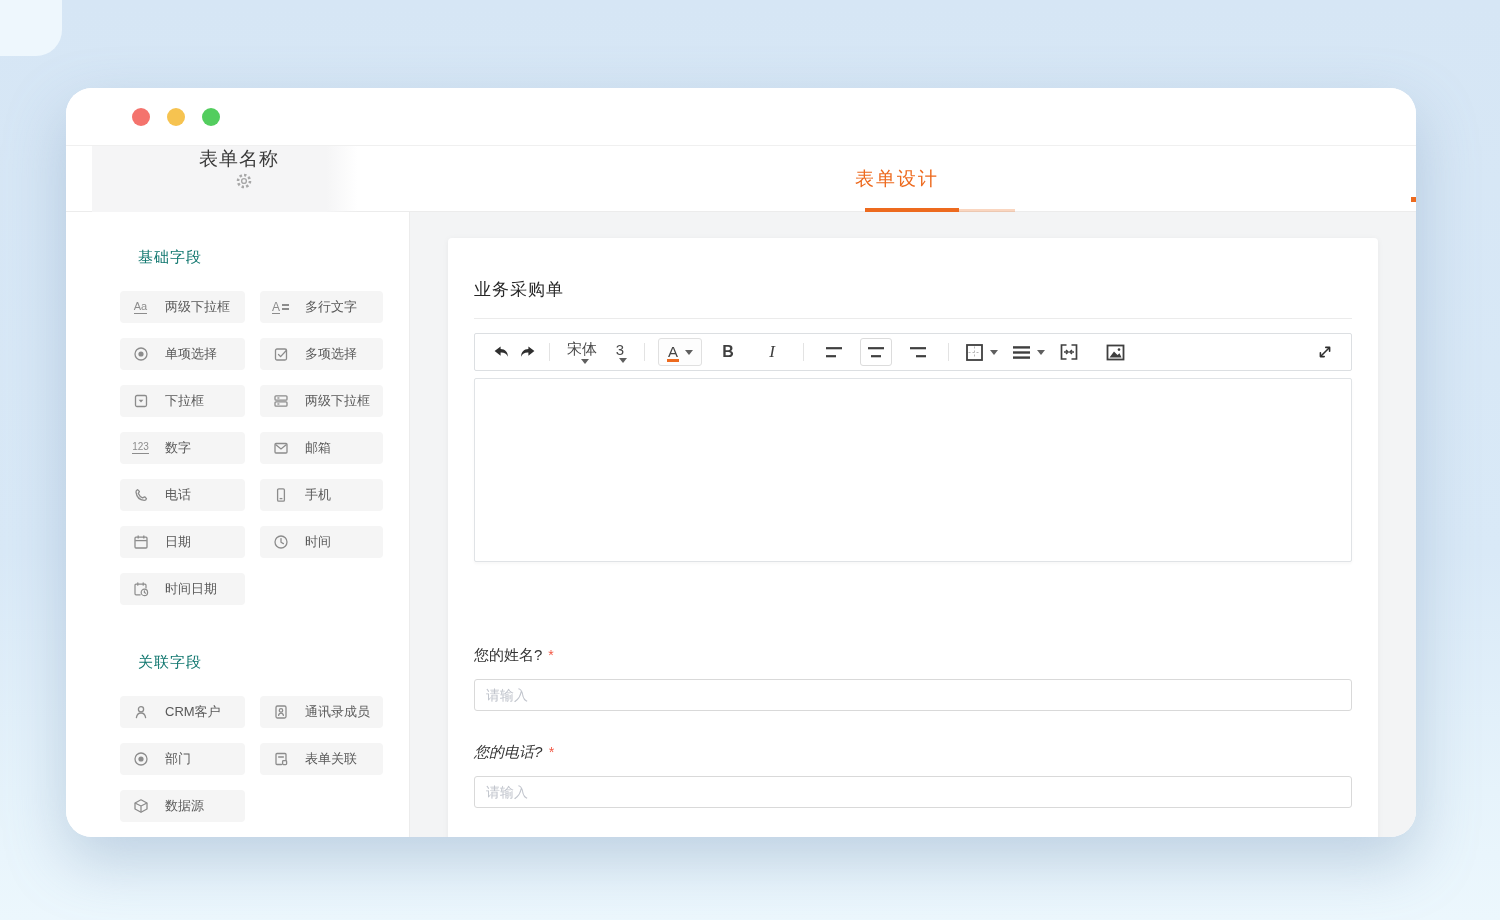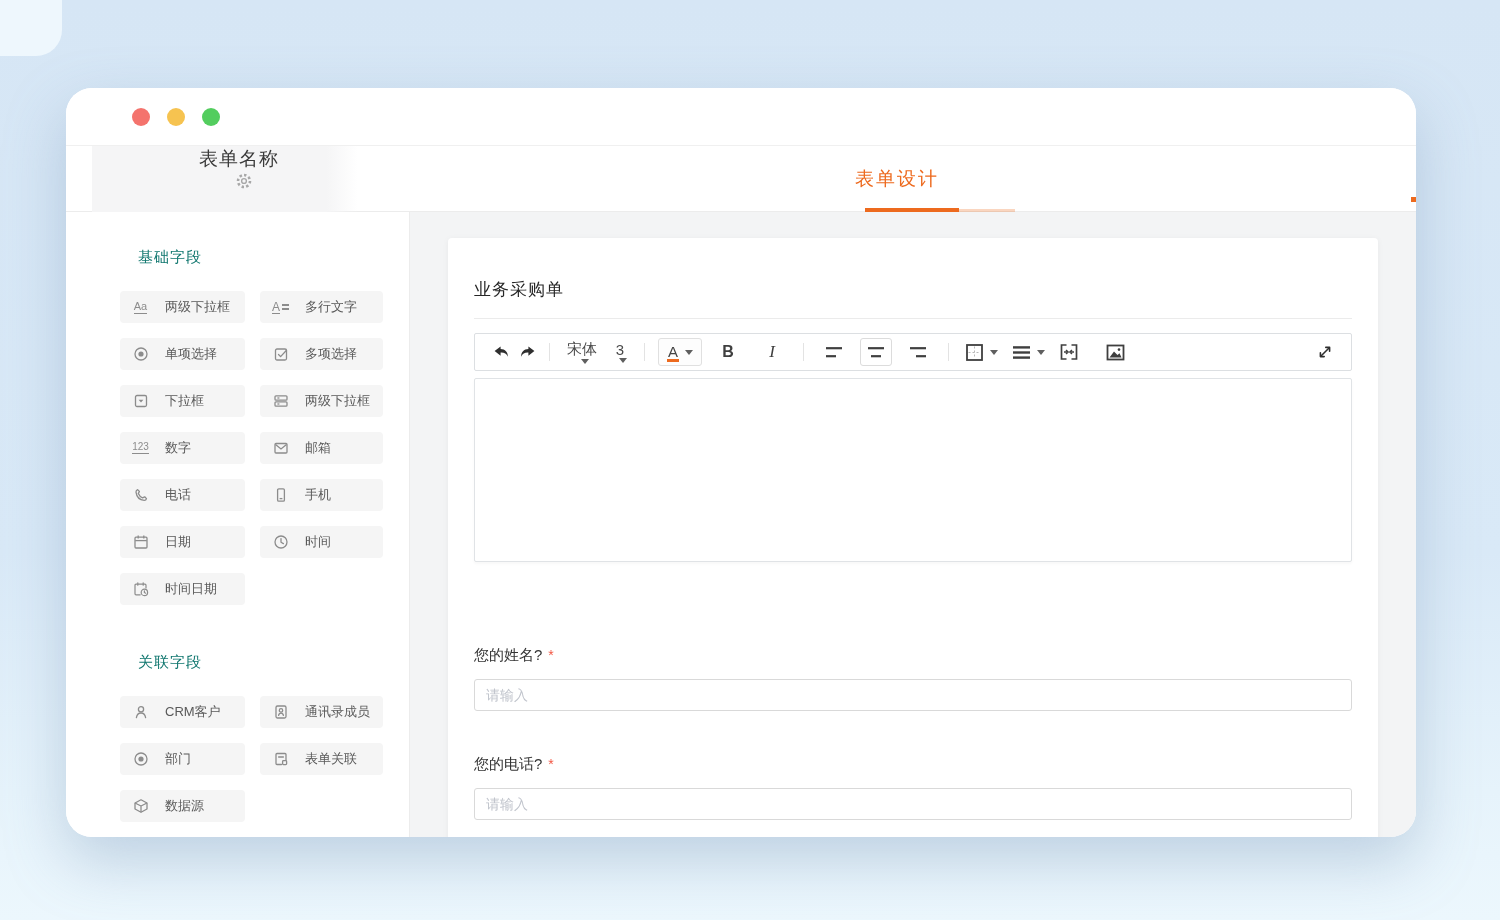--- a/index.html
+++ b/index.html
@@ -90,21 +90,21 @@
   .align-btn.selected { border-color:#dcdcdc; }
   .icon-caret-btn { margin:0 7px; }
   .spacer { flex:1; }
 
   
   .editor-area { margin-top:7px; height:184px; border:1px solid #e0e3e6; border-radius:2px;
     background:#fff; box-shadow:0 2px 3px rgba(0,0,0,.03); cursor:text; }
 
   
   .field-label { margin-top:84px; font-size:15px; color:#333; }
-  .field-label.second { margin-top:44px; }
+  .field-label.second { margin-top:32px;font-style:italic; }
   .field-label.third { margin-top:41px; }
   .req { color:#f25643; margin-left:6px; font-size:14px; }
   .text-input { margin-top:14px; width:100%; height:32px; border:1px solid #d9d9d9;
     border-radius:3px; padding:0 11px; font-size:14px; color:#333; outline:none;
     font-family:"Liberation Sans","DejaVu Sans",sans-serif; }
   .text-input::placeholder { color:#c0c4cc; }
 
   svg { display:block; }
 </style>
 </head>

